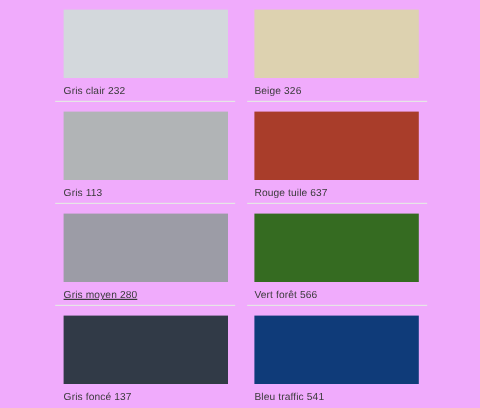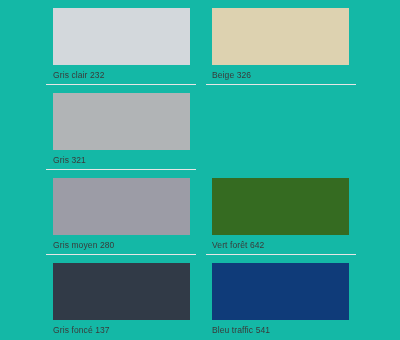--- a/index.html
+++ b/index.html
@@ -13,21 +13,21 @@
     font-family: "Liberation Sans", sans-serif;
     overflow: hidden;
   }
 
   #swatch-chart {
     width: 400px;
     height: 340px;
     box-sizing: border-box;
     display: flex;
     flex-direction: column;
-    background: #14b8a6;
+    background: #f0abfc;
   }
 
   .swatch-row {
     display: flex;
     flex-direction: row;
     width: 100%;
     height: 85px;
     box-sizing: border-box;
   }
 
@@ -98,34 +98,39 @@
     <div class="swatch-cell right">
       <div class="swatch-color" style="background-color: rgb(221, 210, 176);"></div>
       <div class="swatch-label" style="color: rgb(58, 58, 58); text-align: right;">Beige 326</div>
       <div class="swatch-divider" style="background-color: rgb(230, 230, 230);"></div>
     </div>
   </div>
 
   <div class="swatch-row">
     <div class="swatch-cell left">
       <div class="swatch-color" style="background-color: rgb(177, 180, 182);"></div>
-      <div class="swatch-label" style="color: rgb(58, 58, 58);">Gris 321</div>
+      <div class="swatch-label" style="color: rgb(58, 58, 58);">Gris 113</div>
+      <div class="swatch-divider" style="background-color: rgb(230, 230, 230);"></div>
+    </div>
+    <div class="swatch-cell right">
+      <div class="swatch-color" style="background-color: rgb(169, 61, 42);"></div>
+      <div class="swatch-label" style="color: rgb(58, 58, 58);">Rouge tuile 637</div>
       <div class="swatch-divider" style="background-color: rgb(230, 230, 230);"></div>
     </div>
   </div>
 
   <div class="swatch-row">
     <div class="swatch-cell left">
       <div class="swatch-color" style="background-color: rgb(156, 156, 166);"></div>
-      <div class="swatch-label" style="color: rgb(58, 58, 58);">Gris moyen 280</div>
+      <div class="swatch-label" style="color: rgb(58, 58, 58); text-decoration: underline;">Gris moyen 280</div>
       <div class="swatch-divider" style="background-color: rgb(230, 230, 230);"></div>
     </div>
     <div class="swatch-cell right">
       <div class="swatch-color" style="background-color: rgb(53, 107, 33);"></div>
-      <div class="swatch-label" style="color: rgb(58, 58, 58);">Vert forêt 642</div>
+      <div class="swatch-label" style="color: rgb(58, 58, 58);">Vert forêt 566</div>
       <div class="swatch-divider" style="background-color: rgb(230, 230, 230);"></div>
     </div>
   </div>
 
   <div class="swatch-row">
     <div class="swatch-cell left">
       <div class="swatch-color" style="background-color: rgb(49, 58, 71);"></div>
       <div class="swatch-label" style="color: rgb(58, 58, 58);">Gris foncé 137</div>
 
     </div>

